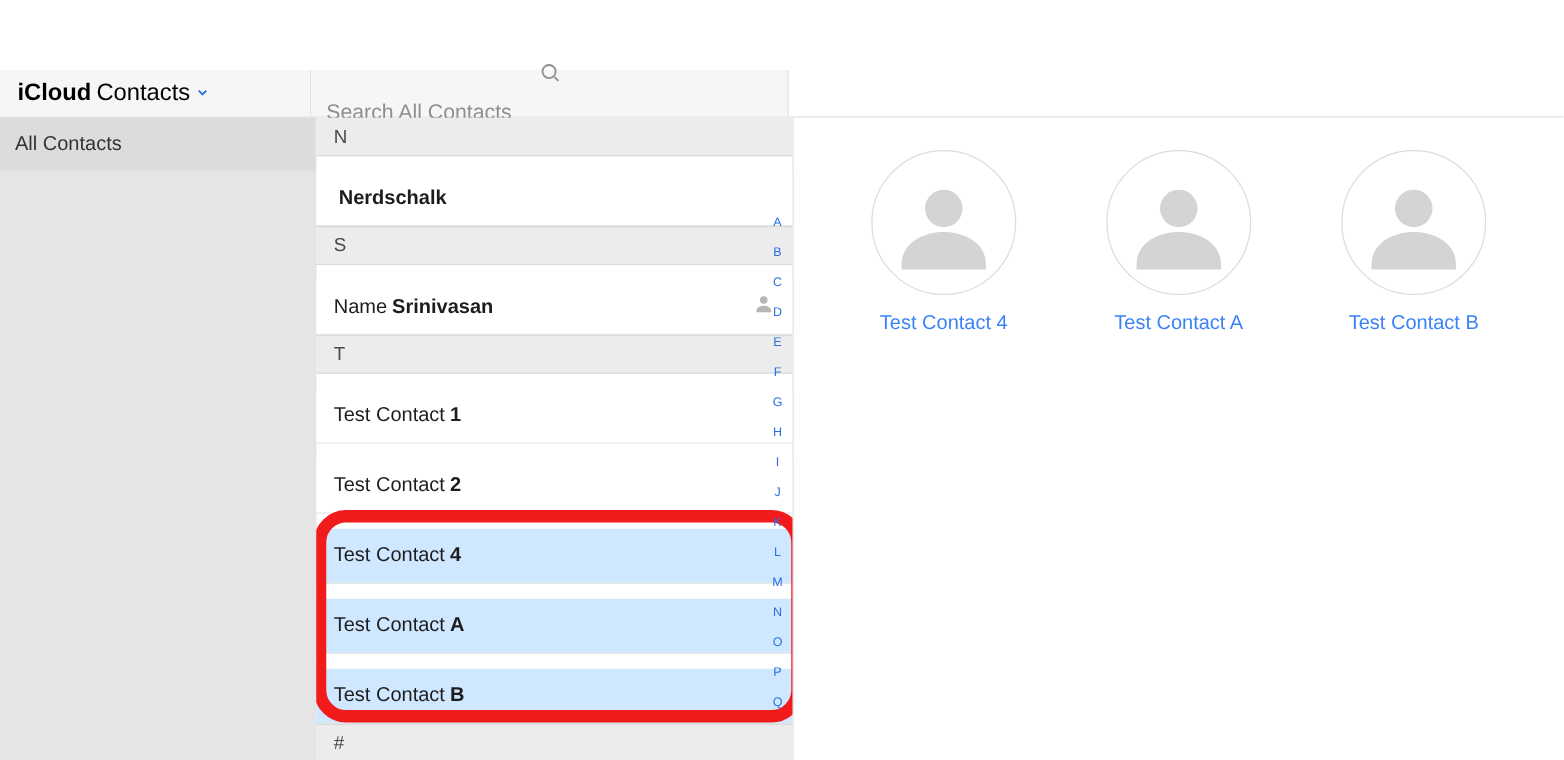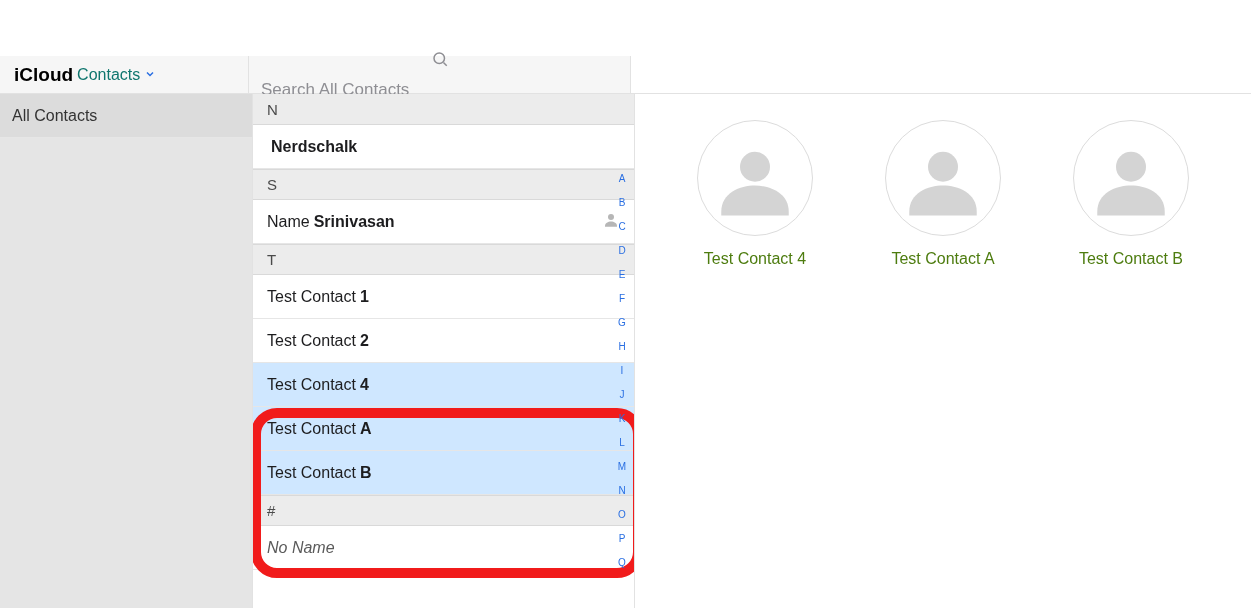--- a/index.html
+++ b/index.html
@@ -6,21 +6,21 @@
     html, body { width: 1251px; height: 608px; overflow: hidden; font-family: -apple-system, "Helvetica Neue", Arial, sans-serif; }
     body { display: flex; flex-direction: column; background: #fff; }
 
     
     .header-row { display: flex; height: 38px; border-bottom: 1px solid #e2e2e2; }
     .header-left {
       width: 249px; height: 100%; display: flex; align-items: center; padding: 0 14px;
       border-right: 1px solid #e2e2e2; background: #f6f6f6;
     }
     .header-left .title-icloud { font-size: 19px; font-weight: 700; color: #000; }
-    .header-left .title-section { font-size: 16px; font-weight: 500; color: #0f766e; margin-left: 4px; display: inline-flex; align-items: center; gap: 4px; }
+    .header-left .title-section { font-size: 19px; font-weight: 500; color: #000000; margin-left: 4px; display: inline-flex; align-items: center; gap: 4px; }
     .chev-down { display: inline-block; }
     .header-mid {
       width: 382px; height: 100%; display: flex; align-items: center; padding: 0 12px;
       border-right: 1px solid #e2e2e2; background: #f6f6f6;
     }
     .search-wrap { display: flex; align-items: center; gap: 8px; color: #8e8e93; width: 100%; flex-direction: column; }
     .search-wrap input {
       border: none; background: transparent; outline: none; font-size: 17px; color: #333;
       width: 100%;
     }
@@ -46,20 +46,21 @@
     .section-header {
       height: 31px; display: flex; align-items: center; padding: 0 14px;
       background: #ececec; color: #4a4a4a; font-size: 15px;
       border-bottom: 1px solid #d9d9d9; border-top: 1px solid #d9d9d9;
     }
     .section-header:first-child { border-top: none; }
     .contact-row {
       height: 44px; display: flex; align-items: center; padding: 0 14px;
       font-size: 16px; color: #1d1d1f; border-bottom: 1px solid #e6e6e6; background: #fff;
       justify-content: space-between;
+      margin-top: 12px;
     }
     .contact-row .nm { display: inline-flex; gap: 4px; }
     .contact-row .last { font-weight: 700; }
     .contact-row.selected { background: #cfe7ff; }
     .contact-row.italic .nm { font-style: italic; color: #5a5a5a; }
     .contact-row .silhouette { color: #b6b6b6; }
 
     
     .highlight-box {
       position: absolute; left: -2px; top: 314px; width: 392px; height: 170px;
@@ -76,21 +77,21 @@
 
     
     .detail { flex: 1; padding: 26px 20px; }
     .cards { display: flex; gap: 72px; justify-content: center; }
     .card { display: flex; flex-direction: column; align-items: center; gap: 14px; }
     .avatar {
       width: 116px; height: 116px; border-radius: 50%; background: #fff;
       border: 1px solid #dcdcdc; display: flex; align-items: center; justify-content: center;
     }
     .avatar svg { display: block; }
-    .card-name { font-size: 16px; color: #4d7c0f; }
+    .card-name { font-size: 16px; color: #3b82f6; }
     .spacer-top { height: 56px; } 
   </style>
 </head>
 <body>
 
 <div class="spacer-top"></div>
 
 <div class="header-row">
   <div class="header-left">
     <span class="title-icloud">iCloud</span>

